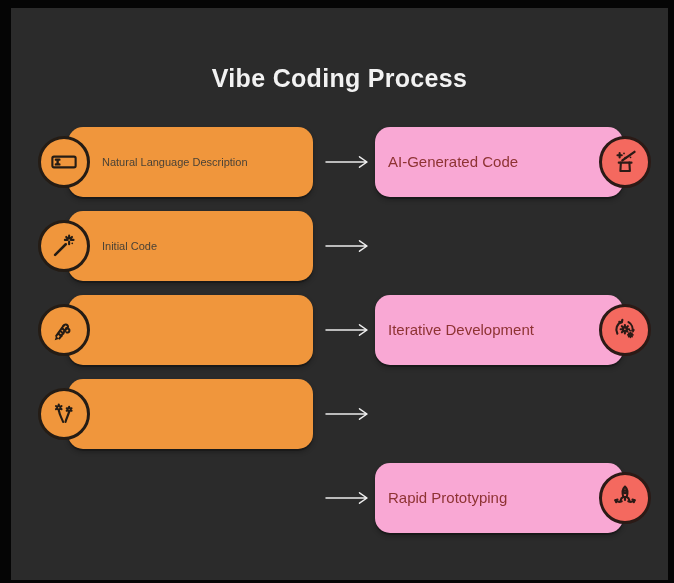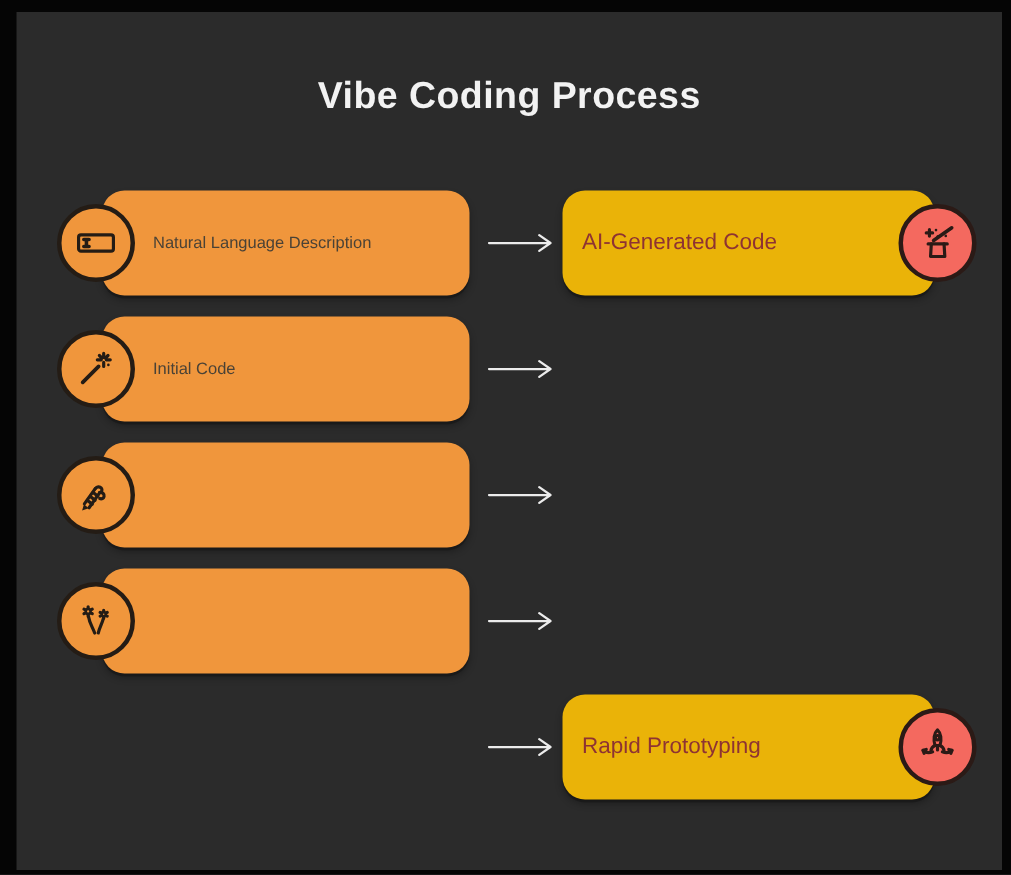--- a/index.html
+++ b/index.html
@@ -6,32 +6,32 @@
   body {
     width:674px; height:583px; position:relative;
     background:#050505; overflow:hidden;
     font-family:"Liberation Sans", sans-serif;
   }
   .canvas {
     position:absolute; left:11px; top:8px; width:657px; height:572px;
     background:#2B2B2B;
   }
   .title {
-    position:absolute; top:42px; left:0; width:100%;
+    position:absolute; top:56px; left:0; width:100%;
     text-align:center; color:#F2F2F2; font-size:25px; font-weight:bold;
     letter-spacing:.3px;
   }
   .row { position:absolute; left:0; width:100%; height:70px; }
   .box {
     position:absolute; height:70px; border-radius:15px; box-sizing:border-box;
     display:flex; align-items:center;
     box-shadow:0 2px 0 rgba(0,0,0,.22), 0 3px 5px rgba(0,0,0,.28);
   }
   .box.left  { left:57px;  width:245px; background:#F0963C; padding:0 10px 0 34px; }
-  .box.right { left:364px; width:248px; background:#eab308; padding:0 64px 0 13px; }
+  .box.right { left:364px; width:248px; background:#f9a8d4; padding:0 64px 0 13px; }
   .box.left  .label { color:#4A4236; font-size:11px; white-space:nowrap; }
   .box.right .label { color:#8E3333; font-size:15px; line-height:18px; }
   .badge {
     position:absolute; top:50%; transform:translateY(-50%);
     width:52px; height:52px; border-radius:50%; box-sizing:border-box;
     display:flex; align-items:center; justify-content:center;
   }
   .badge.bl { left:-30px;  background:#F0963C; border:3px solid #241C15; }
   .badge.br { right:-28px; background:#F4695F; border:3px solid #2B1A16; }
   .ic { width:30px; height:30px; fill:none; stroke-width:1.7;
@@ -114,20 +114,36 @@
           <path d="M7.5 14.9l2.5 2 M9 12.8l2.5 2 M10.5 10.7l2.5 2"></path>
           <path d="M14 10.7c1.5-.2 2.6.8 2.3 2.1-.2 1-1.3 1.5-2.3 1.1"></path>
         </svg>
       </div>
     </div>
     <div class="flow-arrow">
       <svg viewBox="0 0 46 16">
           <path d="M2 8h40 M35.5 2.8 43 8l-7.5 5.2"></path>
         </svg>
     </div>
+    <div class="box right">
+      <span class="label">Iterative Development</span>
+      <div class="badge br">
+        <svg class="ic r" viewBox="0 0 24 24">
+          <path d="M5.9 14.9A6.5 6.5 0 0 1 9.3 5.6"></path>
+          <path d="M9.9 3.9l-.5 2-2-.4"></path>
+          <path d="M14.8 5.7A6.5 6.5 0 0 1 17.7 13.4"></path>
+          <path d="M18.9 11.9l-1.1 1.8-1.8-1"></path>
+          <path d="M11.9 8v1.5 M11.9 13.3v1.5 M8.5 11.4H10 M13.8 11.4h1.5 M9.5 9l1 1 M13.3 12.8l1 1 M9.5 13.8l1-1 M13.3 10l1-1"></path>
+          <circle cx="11.9" cy="11.4" r="1.5"></circle>
+          <circle class="mask" cx="16.3" cy="15.9" r="2.9"></circle>
+          <circle cx="16.3" cy="15.9" r=".8" stroke-width="1.3"></circle>
+          <path stroke-width="1.3" d="M16.3 13.8v.8 M16.3 17.2v.8 M14.2 15.9h.8 M17.6 15.9h.8 M14.9 14.5l.6.6 M17.1 16.7l.6.6 M14.9 17.3l.6-.6 M17.1 15.1l.6-.6"></path>
+        </svg>
+      </div>
+    </div>
   </div>
 
   <div class="row" style="top:371px">
     <div class="box left">
       <div class="badge bl">
         <svg class="ic o" viewBox="0 0 24 24">
           <path d="M7.8 4.4v5 M5.6 5.7l4.4 2.4 M5.6 8.1l4.4-2.4"></path>
           <circle class="mask" cx="7.8" cy="6.9" r="1.3"></circle>
           <circle cx="7.8" cy="6.9" r="1.3" stroke-width="1.4"></circle>
           <path d="M16.1 6.3v4.2 M14.2 7.4l3.8 2 M14.2 9.4l3.8-2"></path>

